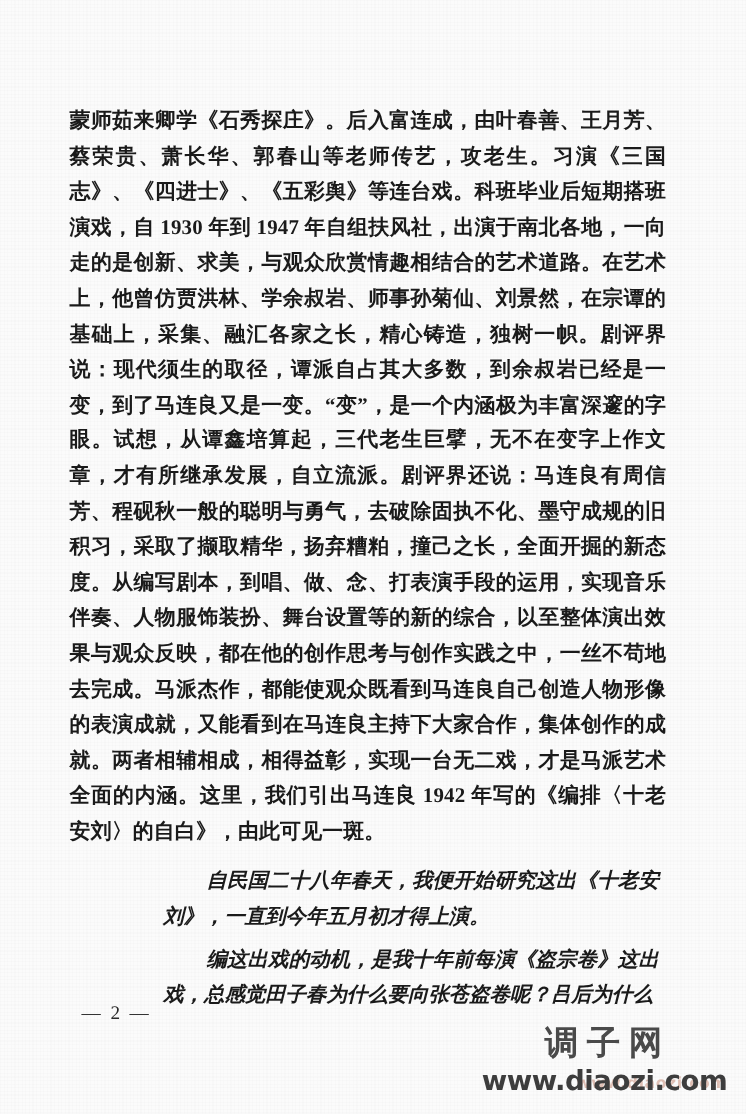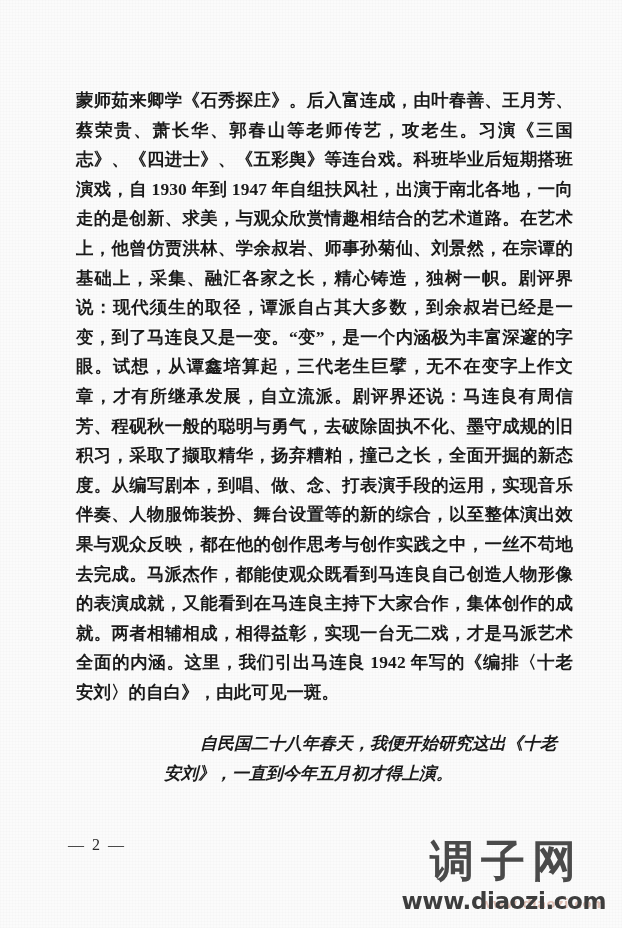--- a/index.html
+++ b/index.html
@@ -20,21 +20,21 @@
     position: absolute;
     inset: 0;
     background-color: #fbfbfb;
     background-image:
       repeating-linear-gradient(0deg,   rgba(0,0,0,0.013) 0px, rgba(0,0,0,0.013) 1px, rgba(255,255,255,0) 1px, rgba(255,255,255,0) 3px),
       repeating-linear-gradient(90deg,  rgba(0,0,0,0.013) 0px, rgba(0,0,0,0.013) 1px, rgba(255,255,255,0) 1px, rgba(255,255,255,0) 3px);
   }
 
   .content {
     position: absolute;
-    left: 76px;
+    left: 58px;
     top: 86px;
     width: 497px;
   }
 
   
   .body-para {
     margin: 0;
     font-size: 17.4px;
     line-height: 29.6px;
     color: #1a1a1a;
@@ -46,21 +46,21 @@
     -webkit-font-smoothing: none;
     word-break: break-all;
   }
 
   
   .quote-block {
     margin: 0;
     padding-top: 6px;
   }
   .quote-para {
-    margin: 16px;
+    margin: 6px;
     font-size: 17px;
     line-height: 29.6px;
     color: #1a1a1a;
     text-align: justify;
     text-align-last: left;
     text-justify: inter-character;
     font-style: italic;
     font-weight: 600;
     padding-left: 72px;
     text-indent: 36px;
@@ -82,21 +82,21 @@
   .watermark {
     position: absolute;
     right: 16px;
     bottom: 12px;
     width: 206px;
     text-align: center;
     line-height: 1;
   }
   .wm-cn {
     font-family: "DejaVu Sans", "Liberation Sans", sans-serif;
-    font-size: 44px;
+    font-size: 28px;
     font-weight: 700;
     color: #4a4a4a;
     letter-spacing: 7px;
     text-indent: 7px;
     display: block;
     margin-top: 20px;
   }
   .wm-url-wrap {
     position: relative;
     display: block;
@@ -130,20 +130,21 @@
 <body>
 
 <div class="page">
 
   <div class="content">
 
     <p class="body-para">蒙师茹来卿学《石秀探庄》。后入富连成，由叶春善、王月芳、蔡荣贵、萧长华、郭春山等老师传艺，攻老生。习演《三国志》、《四进士》、《五彩舆》等连台戏。科班毕业后短期搭班演戏，自 1930 年到 1947 年自组扶风社，出演于南北各地，一向走的是创新、求美，与观众欣赏情趣相结合的艺术道路。在艺术上，他曾仿贾洪林、学余叔岩、师事孙菊仙、刘景然，在宗谭的基础上，采集、融汇各家之长，精心铸造，独树一帜。剧评界说：现代须生的取径，谭派自占其大多数，到余叔岩已经是一变，到了马连良又是一变。“变”，是一个内涵极为丰富深邃的字眼。试想，从谭鑫培算起，三代老生巨擘，无不在变字上作文章，才有所继承发展，自立流派。剧评界还说：马连良有周信芳、程砚秋一般的聪明与勇气，去破除固执不化、墨守成规的旧积习，采取了撷取精华，扬弃糟粕，撞己之长，全面开掘的新态度。从编写剧本，到唱、做、念、打表演手段的运用，实现音乐伴奏、人物服饰装扮、舞台设置等的新的综合，以至整体演出效果与观众反映，都在他的创作思考与创作实践之中，一丝不苟地去完成。马派杰作，都能使观众既看到马连良自己创造人物形像的表演成就，又能看到在马连良主持下大家合作，集体创作的成就。两者相辅相成，相得益彰，实现一台无二戏，才是马派艺术全面的内涵。这里，我们引出马连良 1942 年写的《编排〈十老安刘〉的自白》，由此可见一斑。</p>
 
     <div class="quote-block">
       <p class="quote-para">自民国二十八年春天，我便开始研究这出《十老安刘》，一直到今年五月初才得上演。</p>
+      <p class="quote-para">编这出戏的动机，是我十年前每演《盗宗卷》这出戏，总感觉田子春为什么要向张苍盗卷呢？吕后为什么</p>
     </div>
 
   </div>
 
   <div class="folio">— 2 —</div>
 
   <div class="watermark">
     <span class="wm-cn">调子网</span>
     <span class="wm-url-wrap">
       <span class="wm-ghost">www.diaozi.com</span>

